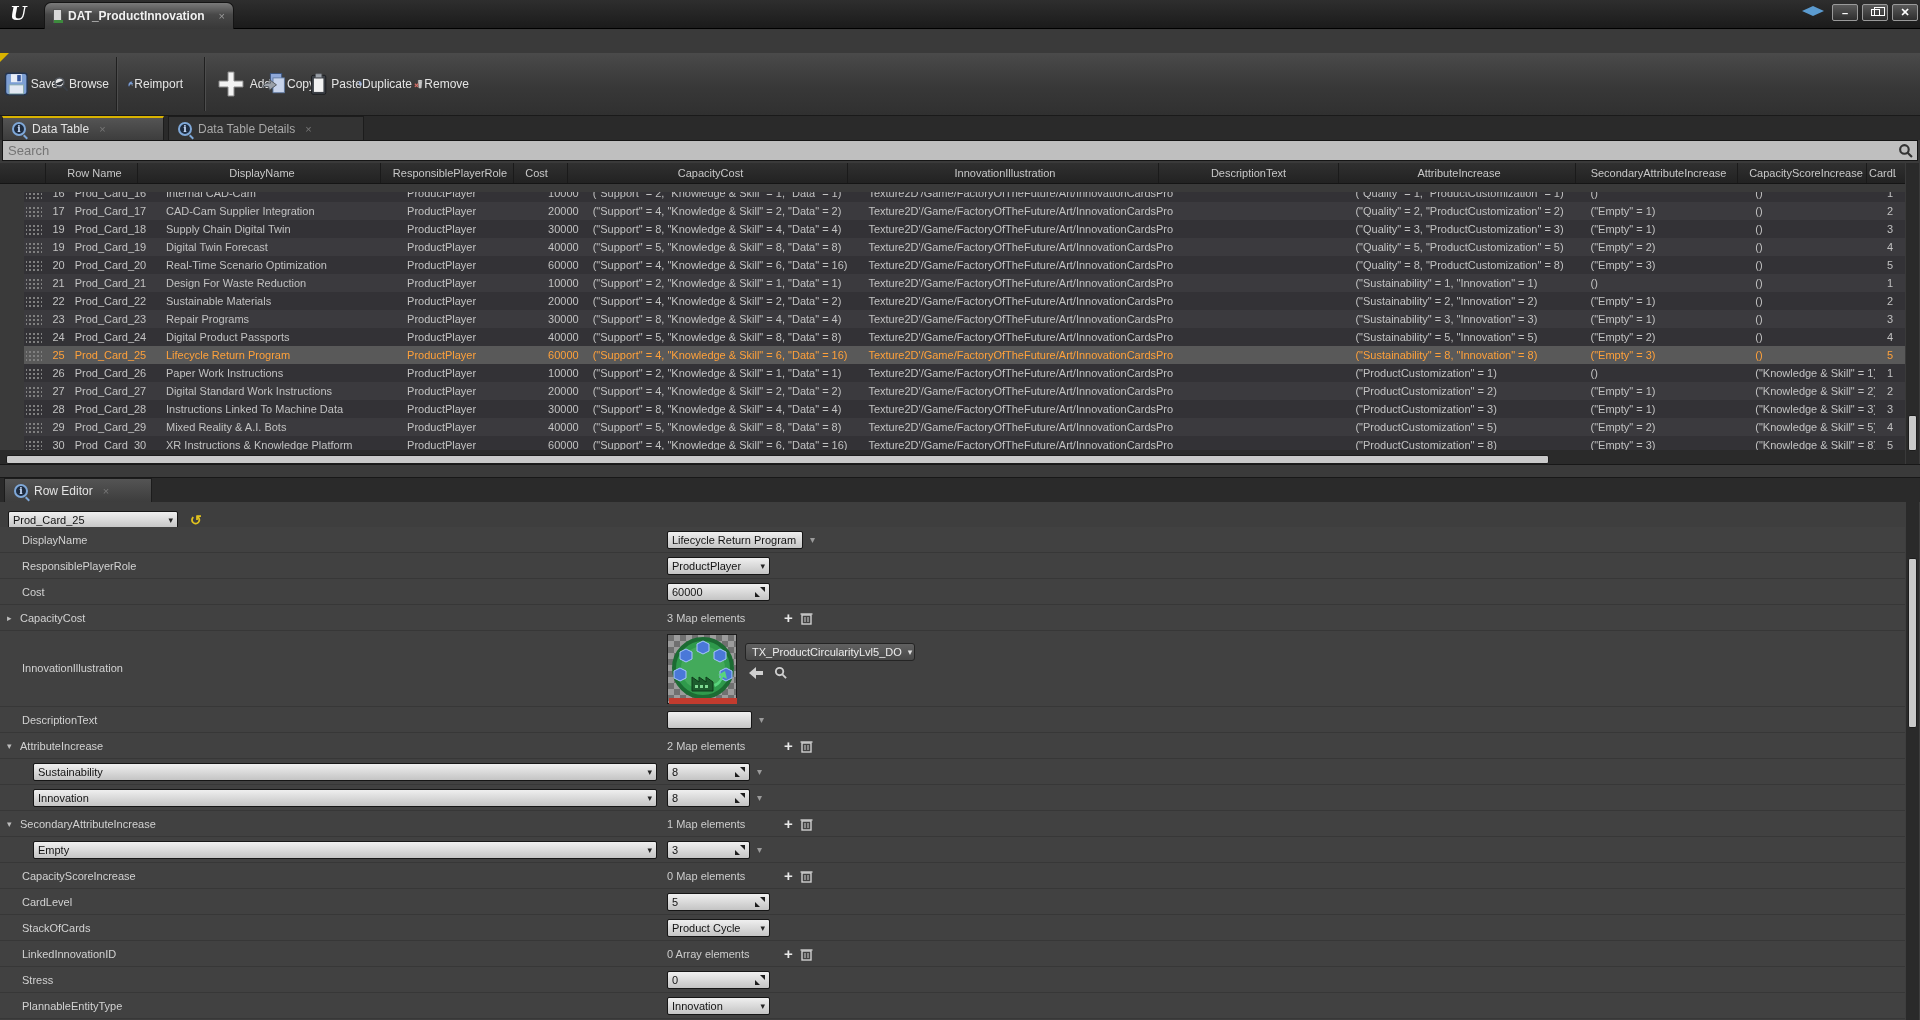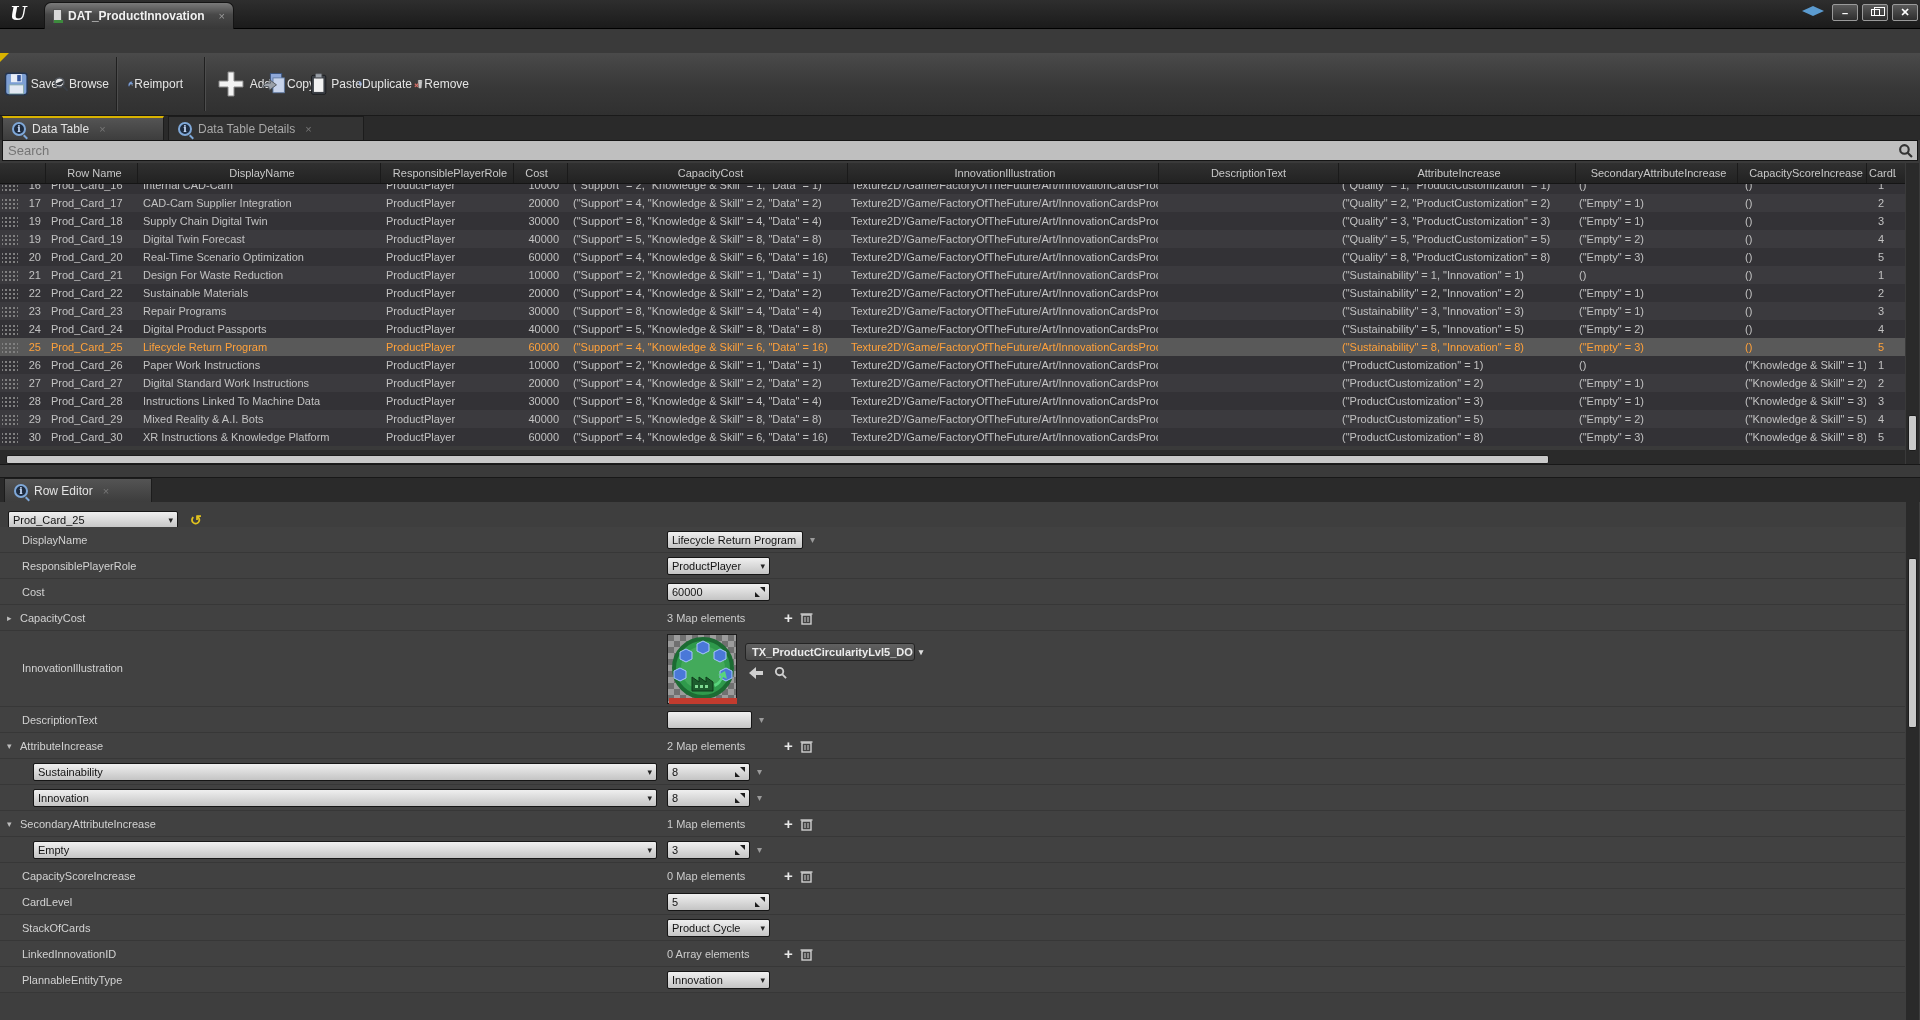--- a/index.html
+++ b/index.html
@@ -64,21 +64,21 @@
     border:1px solid #151515; display:flex; align-items:center; }
   .searchbar input { flex:1; border:none; background:transparent; outline:none; font-size:13px;
     color:#444; padding-left:5px; font-family:"Liberation Sans",sans-serif; }
 
   
   .thead { position:absolute; left:0; top:163px; width:1905px; height:21px; display:flex;
     background:linear-gradient(#303030,#222); border-bottom:1px solid #151515; font-size:11px; color:#c8c8c8; }
   .thead > div { display:flex; align-items:center; justify-content:center; overflow:hidden; white-space:nowrap;
     border-left:1px solid #1a1a1a; height:100%; }
   .thead > div:first-child, .thead > div:nth-child(2) { border-left:none; }
-  .tbody { position:absolute; left:0; top:184px; width:1905px; height:262px; overflow:hidden; }
+  .tbody { position:absolute; left:0; top:192px; width:1905px; height:262px; overflow:hidden;padding-left:24px; }
   .tbody-inner { margin-top:-8px; }
   .trow { display:flex; height:18px; align-items:center; font-size:11px; color:#c2c2c2;
     background:#333236; white-space:nowrap; }
   .trow:nth-child(even) { background:#3b3a3e; }
   .trow.selected { background:#595959; color:#ffa13a; }
   .trow span { overflow:hidden; white-space:nowrap; display:block; }
   .c-handle { width:16px; height:12px; align-self:center;
     background-image:radial-gradient(circle, #808080 1px, transparent 1.2px); background-size:4px 4px;
     background-position:6px 1px; background-repeat:repeat; margin-left:2px; }
   .c-num { width:27px; text-align:right; padding-right:4px; }
@@ -121,21 +121,21 @@
 
   .combo, .field, .numfield { height:18px; border:1px solid #161616; border-radius:2px;
     background:linear-gradient(#efefef,#c4c4c4); color:#131313; font-size:11px;
     display:flex; align-items:center; padding:0 4px; justify-content:space-between; gap:5px; white-space:nowrap; overflow:hidden; }
   .combo .arr { color:#222; font-size:9px; }
   .combo-dark { height:18px; border:1px solid #242424; border-radius:3px;
     background:linear-gradient(#606060,#484848); color:#ececec; font-size:11px;
     display:flex; align-items:center; padding:0 6px; justify-content:space-between; gap:6px; white-space:nowrap; }
   .combo-dark .arr { color:#ddd; font-size:9px; }
   .w103 { width:103px; } .w136 { width:136px; } .w85 { width:85px; } .w83 { width:83px; }
-  .w170 { width:170px;font-weight:bold; } .w624 { width:624px; }
+  .w170 { width:170px; } .w624 { width:624px; }
   .outarrow { color:#9b9b9b; font-size:10px; }
   .diag { position:relative; width:10px; height:10px; flex:none; }
   .diag::before { content:''; position:absolute; right:0; top:0;
     border-top:5px solid #1c1c1c; border-left:5px solid transparent; }
   .diag::after { content:''; position:absolute; left:0; bottom:0;
     border-bottom:5px solid #1c1c1c; border-right:5px solid transparent; }
   .maptext { font-size:11px; color:#cdcdcd; width:108px; }
   .plus { color:#e8e8e8; font-size:15px; font-weight:bold; margin-left:2px; }
   .subrow-key { margin-left:33px;gap:10px; }
   .thumb { width:70px; height:70px; margin-top:3px; border:1px solid #1c1c1c;
@@ -745,20 +745,29 @@
           <span class="plus">+</span>
           <svg width="13" height="14" viewBox="0 0 13 14">
             <rect x="2" y="4" width="9" height="9" fill="none" stroke="#cfcfcf" stroke-width="1.4"></rect>
             <line x1="0.5" y1="3" x2="12.5" y2="3" stroke="#cfcfcf" stroke-width="1.4"></line>
             <line x1="5" y1="6" x2="5" y2="11" stroke="#cfcfcf"></line>
             <line x1="8" y1="6" x2="8" y2="11" stroke="#cfcfcf"></line>
           </svg>
         </div>
       </div>
 
+      <div class="prow">
+        <span class="plabel">Stress</span>
+        <div class="pval">
+          <div class="numfield w103">
+            <span>0</span>
+            <span class="diag"></span>
+          </div>
+        </div>
+      </div>
 
       <div class="prow">
         <span class="plabel">PlannableEntityType</span>
         <div class="pval">
           <div class="combo w103">
             <span>Innovation</span>
             <span class="arr">▾</span>
           </div>
         </div>
       </div>

